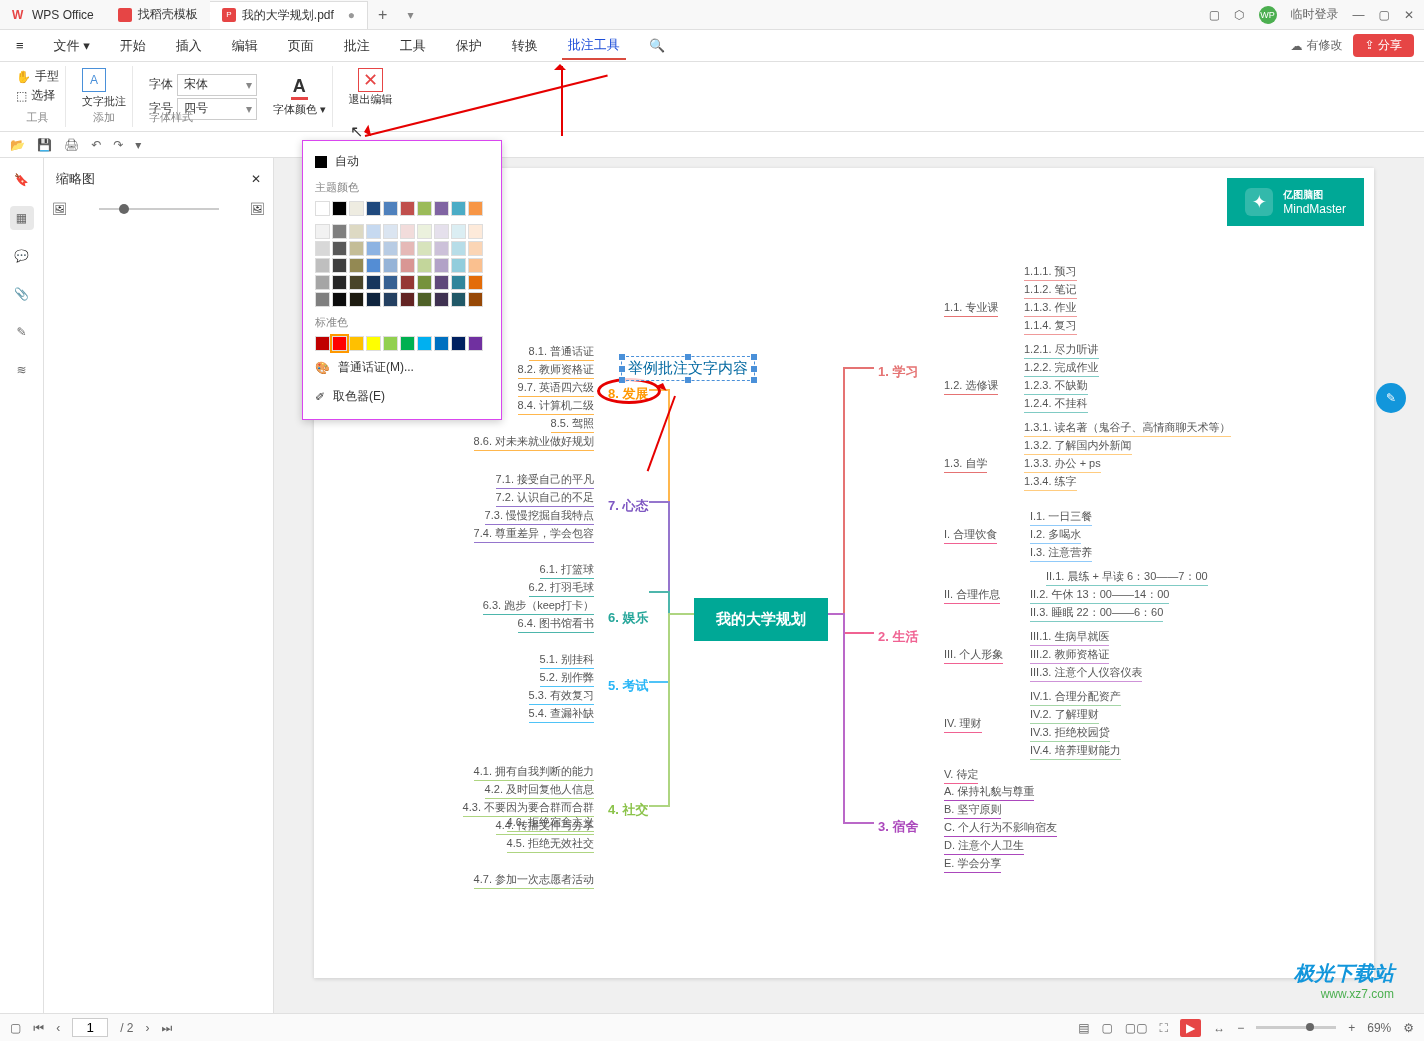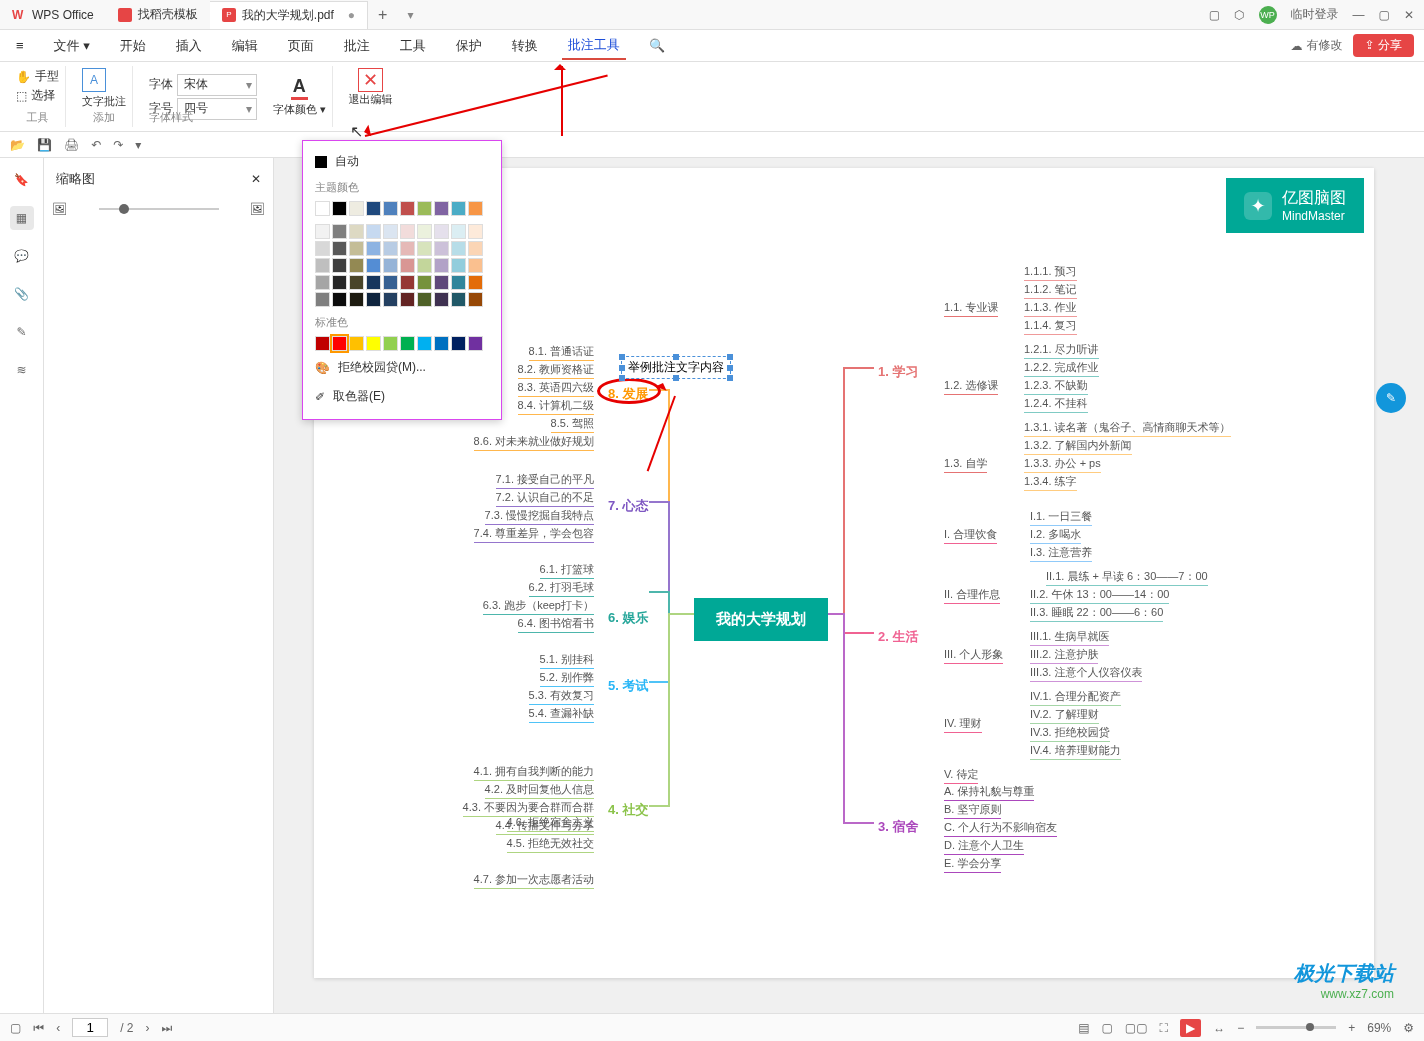--- a/index.html
+++ b/index.html
@@ -66,21 +66,21 @@
 
 .mm-logo { position: absolute; right: 10px; top: 10px; background: #00a896; color: #fff; padding: 10px 18px; display: flex; align-items: center; gap: 10px; }
 .mm-logo-icon { width: 28px; height: 28px; background: rgba(255,255,255,.2); border-radius: 6px; display: flex; align-items: center; justify-content: center; font-size: 18px; }
 
 
 .mm-center { position: absolute; left: 380px; top: 430px; background: #00a896; color: #fff; padding: 12px 22px; font-size: 15px; font-weight: bold; }
 .mm-node { position: absolute; font-size: 13px; font-weight: bold; padding: 2px 4px; }
 .mm-leaf { position: absolute; font-size: 11px; color: #555; white-space: nowrap; padding: 1px 0; border-bottom: 1px solid; }
 
 
-.annotation-box { position: absolute; border: 1px dashed #4a90d9; background: rgba(255,255,255,.8); color: #000000; font-size: 12px; padding: 2px 6px; }
+.annotation-box { position: absolute; border: 1px dashed #4a90d9; background: rgba(255,255,255,.8); color: #0369a1; font-size: 15px; padding: 2px 6px; }
 .annotation-handle { width: 6px; height: 6px; background: #4a90d9; position: absolute; }
 .red-circle { position: absolute; border: 3px solid #e60000; border-radius: 50%; }
 
 
 .colorpicker { position: absolute; left: 302px; top: 140px; width: 200px; background: #fff; border: 1px solid #d946ef; box-shadow: 0 2px 8px rgba(0,0,0,.2); padding: 8px; z-index: 100; }
 .cp-auto { display: flex; align-items: center; gap: 8px; padding: 4px; }
 .cp-auto-sw { width: 12px; height: 12px; background: #000; }
 .cp-section-label { font-size: 11px; color: #888; padding: 6px 4px 4px; }
 .cp-grid { display: grid; grid-template-columns: repeat(10, 15px); gap: 2px; padding: 2px 4px; }
 .cp-sw { width: 15px; height: 15px; border: 1px solid #ddd; cursor: pointer; }
@@ -221,21 +221,21 @@
         </div>
       <span>🖼</span>
     </div>
   </div>
 
   <div class="canvas">
     <div class="doc-page">
       <div class="mm-logo">
         <div class="mm-logo-icon">✦</div>
         <div>
-            <div style="font-size:16px;font-weight:normal;">亿图脑图</div>
+            <div style="font-size:10px;font-weight:bold;">亿图脑图</div>
             <div style="font-size:12px;">MindMaster</div>
           </div>
       </div>
       <svg class="mindmap-svg">
 
         <path d="M 480 446 H 530 V 200 H 560" stroke="#e57373" stroke-width="2" fill="none"></path>
         <path d="M 480 446 H 530 V 465 H 560" stroke="#f06292" stroke-width="2" fill="none"></path>
         <path d="M 480 446 H 530 V 655 H 560" stroke="#ba68c8" stroke-width="2" fill="none"></path>
 
         <path d="M 380 446 H 355 V 222 H 335" stroke="#ffb74d" stroke-width="2" fill="none"></path>
@@ -252,21 +252,21 @@
       <div class="mm-node" style="left:290px;top:507px;color:#29b6f6;">5. 考试</div>
       <div class="mm-node" style="left:290px;top:631px;color:#8bc34a;">4. 社交</div>
 
       <div class="mm-node" style="left:560px;top:193px;color:#e57373;">1. 学习</div>
       <div class="mm-node" style="left:560px;top:458px;color:#f06292;">2. 生活</div>
       <div class="mm-node" style="left:560px;top:648px;color:#ab47bc;">3. 宿舍</div>
 
       <div id="left-leaves">
           <div class="mm-leaf" style="right: 780px; top: 175px; border-color: rgb(255, 183, 77); text-align: right;">8.1. 普通话证</div>
           <div class="mm-leaf" style="right: 780px; top: 193px; border-color: rgb(255, 183, 77); text-align: right;">8.2. 教师资格证</div>
-          <div class="mm-leaf" style="right: 780px; top: 211px; border-color: rgb(255, 183, 77); text-align: right;">8.3. 英语四六级</div>
+          <div class="mm-leaf" style="right: 780px; top: 211px; border-color: rgb(255, 183, 77); text-align: right;">9.7. 英语四六级</div>
           <div class="mm-leaf" style="right: 780px; top: 229px; border-color: rgb(255, 183, 77); text-align: right;">8.4. 计算机二级</div>
           <div class="mm-leaf" style="right: 780px; top: 247px; border-color: rgb(255, 183, 77); text-align: right;">8.5. 驾照</div>
           <div class="mm-leaf" style="right: 780px; top: 265px; border-color: rgb(255, 183, 77); text-align: right;">8.6. 对未来就业做好规划</div>
           <div class="mm-leaf" style="right: 780px; top: 303px; border-color: rgb(149, 117, 205); text-align: right;">7.1. 接受自己的平凡</div>
           <div class="mm-leaf" style="right: 780px; top: 321px; border-color: rgb(149, 117, 205); text-align: right;">7.2. 认识自己的不足</div>
           <div class="mm-leaf" style="right: 780px; top: 339px; border-color: rgb(149, 117, 205); text-align: right;">7.3. 慢慢挖掘自我特点</div>
           <div class="mm-leaf" style="right: 780px; top: 357px; border-color: rgb(149, 117, 205); text-align: right;">7.4. 尊重差异，学会包容</div>
           <div class="mm-leaf" style="right: 780px; top: 393px; border-color: rgb(77, 182, 172); text-align: right;">6.1. 打篮球</div>
           <div class="mm-leaf" style="right: 780px; top: 411px; border-color: rgb(77, 182, 172); text-align: right;">6.2. 打羽毛球</div>
           <div class="mm-leaf" style="right: 780px; top: 429px; border-color: rgb(77, 182, 172); text-align: right;">6.3. 跑步（keep打卡）</div>
@@ -302,21 +302,21 @@
           <div class="mm-leaf" style="left: 630px; top: 358px; border-color: rgb(240, 98, 146); font-size: 11px;">I. 合理饮食</div>
           <div class="mm-leaf" style="left: 716px; top: 340px; border-color: rgb(144, 202, 249);">I.1. 一日三餐</div>
           <div class="mm-leaf" style="left: 716px; top: 358px; border-color: rgb(144, 202, 249);">I.2. 多喝水</div>
           <div class="mm-leaf" style="left: 716px; top: 376px; border-color: rgb(144, 202, 249);">I.3. 注意营养</div>
           <div class="mm-leaf" style="left: 630px; top: 418px; border-color: rgb(240, 98, 146); font-size: 11px;">II. 合理作息</div>
           <div class="mm-leaf" style="left: 716px; top: 400px; border-color: rgb(128, 203, 196); margin-left: 16px;">II.1. 晨练 + 早读 6：30——7：00</div>
           <div class="mm-leaf" style="left: 716px; top: 418px; border-color: rgb(128, 203, 196);">II.2. 午休 13：00——14：00</div>
           <div class="mm-leaf" style="left: 716px; top: 436px; border-color: rgb(128, 203, 196);">II.3. 睡眠 22：00——6：60</div>
           <div class="mm-leaf" style="left: 630px; top: 478px; border-color: rgb(240, 98, 146); font-size: 11px;">III. 个人形象</div>
           <div class="mm-leaf" style="left: 716px; top: 460px; border-color: rgb(206, 147, 216);">III.1. 生病早就医</div>
-          <div class="mm-leaf" style="left: 716px; top: 478px; border-color: rgb(206, 147, 216);">III.2. 注意护肤</div>
+          <div class="mm-leaf" style="left: 716px; top: 478px; border-color: rgb(206, 147, 216);">III.2. 教师资格证</div>
           <div class="mm-leaf" style="left: 716px; top: 496px; border-color: rgb(206, 147, 216);">III.3. 注意个人仪容仪表</div>
           <div class="mm-leaf" style="left: 630px; top: 547px; border-color: rgb(240, 98, 146); font-size: 11px;">IV. 理财</div>
           <div class="mm-leaf" style="left: 716px; top: 520px; border-color: rgb(165, 214, 167);">IV.1. 合理分配资产</div>
           <div class="mm-leaf" style="left: 716px; top: 538px; border-color: rgb(165, 214, 167);">IV.2. 了解理财</div>
           <div class="mm-leaf" style="left: 716px; top: 556px; border-color: rgb(165, 214, 167);">IV.3. 拒绝校园贷</div>
           <div class="mm-leaf" style="left: 716px; top: 574px; border-color: rgb(165, 214, 167);">IV.4. 培养理财能力</div>
           <div class="mm-leaf" style="left: 630px; top: 598px; border-color: rgb(240, 98, 146); font-size: 11px;">V. 待定</div>
           <div class="mm-leaf" style="left: 630px; top: 615px; border-color: rgb(171, 71, 188);">A. 保持礼貌与尊重</div>
           <div class="mm-leaf" style="left: 630px; top: 633px; border-color: rgb(171, 71, 188);">B. 坚守原则</div>
           <div class="mm-leaf" style="left: 630px; top: 651px; border-color: rgb(171, 71, 188);">C. 个人行为不影响宿友</div>
@@ -417,21 +417,21 @@
       <div class="cp-sw" style="background: rgb(255, 255, 0);"></div>
       <div class="cp-sw" style="background: rgb(146, 208, 80);"></div>
       <div class="cp-sw" style="background: rgb(0, 176, 80);"></div>
       <div class="cp-sw" style="background: rgb(0, 176, 240);"></div>
       <div class="cp-sw" style="background: rgb(0, 112, 192);"></div>
       <div class="cp-sw" style="background: rgb(0, 32, 96);"></div>
       <div class="cp-sw" style="background: rgb(112, 48, 160);"></div>
     </div>
   <div class="cp-row">
     <span>🎨</span>
-    <span>拒绝校园贷(M)...</span>
+    <span>普通话证(M)...</span>
   </div>
   <div class="cp-row">
     <span>✐</span>
     <span>取色器(E)</span>
   </div>
 </div>
 
 <div style="position:absolute;left:350px;top:122px;font-size:16px;z-index:200;">↖</div>
 <div class="arrow-line" style="left:365px;top:135px;width:250px;transform:rotate(-14deg);"></div>
 <div class="arrow-head" style="left:358px;top:126px;border-right-color:#e60000;transform:rotate(-14deg);"></div>

